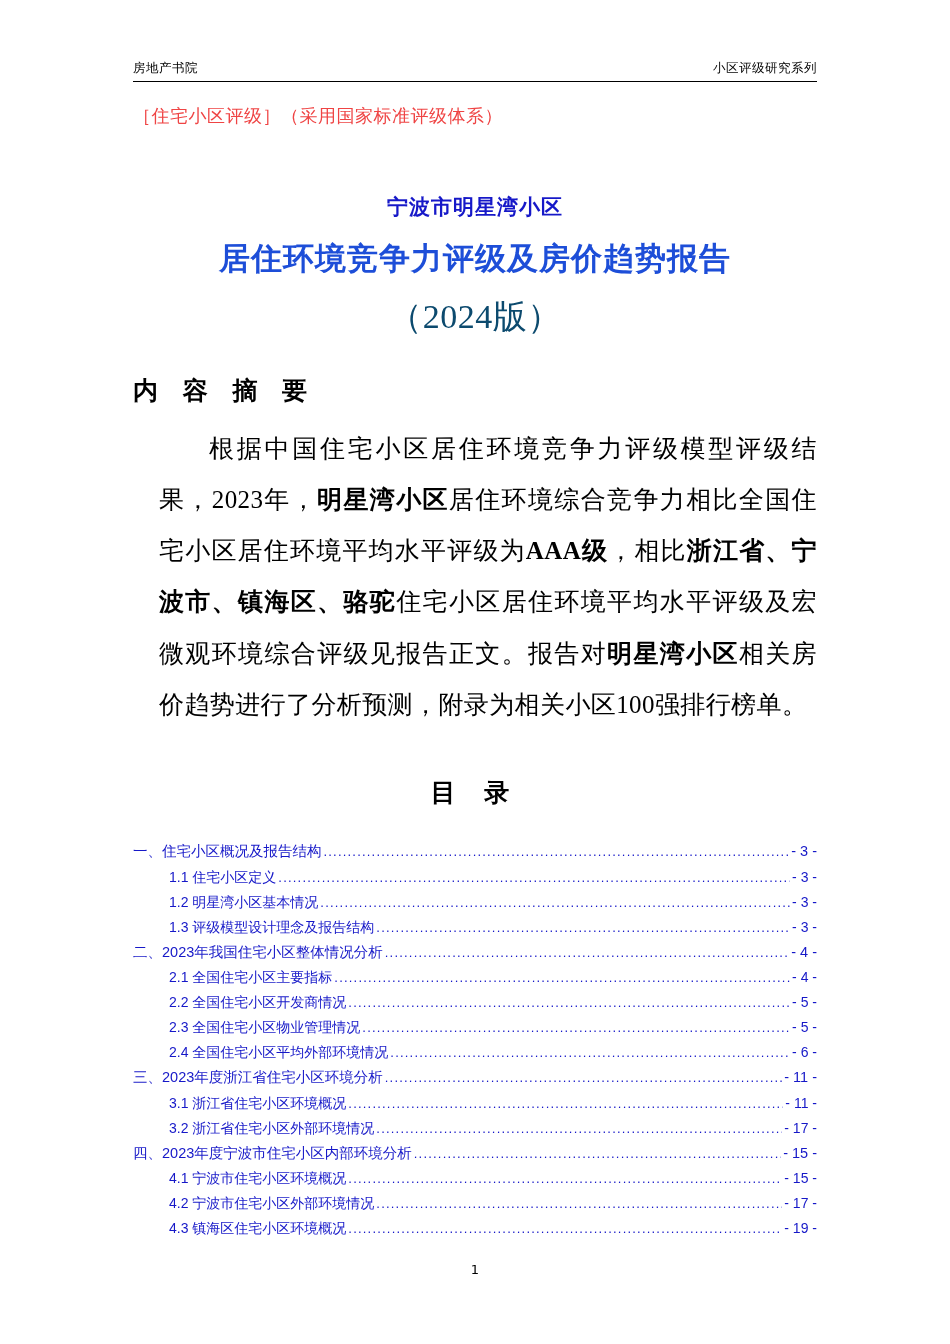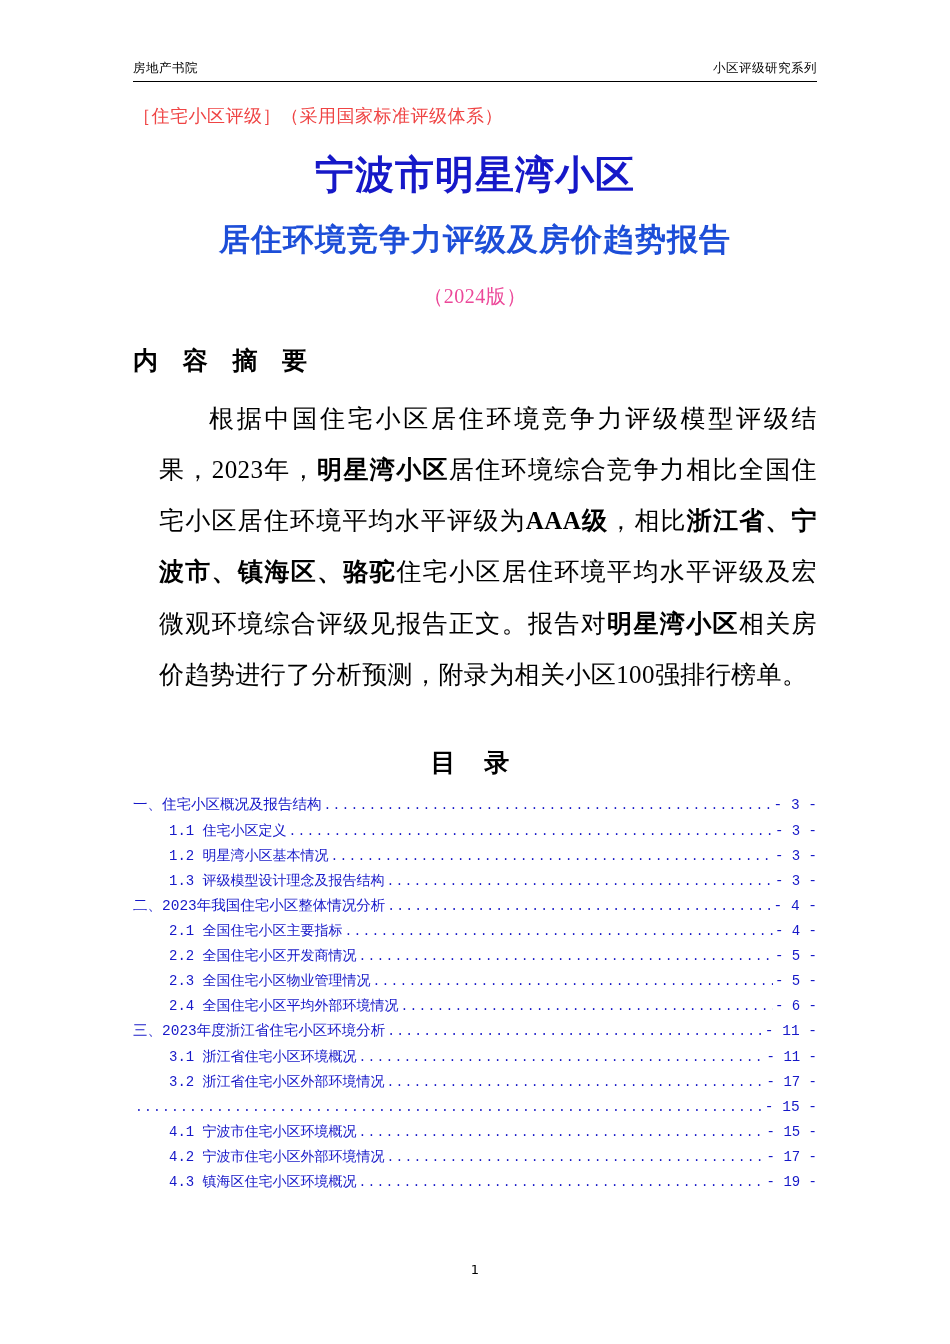--- a/index.html
+++ b/index.html
@@ -46,41 +46,41 @@
   .doc-kind {
     margin-top: 22px;
     font-size: 18px;
     font-family: "Liberation Serif", serif;
     color: #ef4444;
     letter-spacing: 0.5px;
   }
 
   
   .title-main {
-    margin-top: 18px;
+    margin-top: 64px;
     text-align: center;
     color: #1618c8;
     font-weight: bold;
-    font-size: 39px;
+    font-size: 21px;
     letter-spacing: 1px;
     line-height: 1.5;
   }
   .title-sub {
     margin-top: 14px;
     text-align: center;
     color: #1d4ed8;
     font-weight: bold;
     font-size: 31px;
     letter-spacing: 1px;
   }
   .title-version {
-    margin-top: 22px;
-    text-align: center;
-    color: #ec4899;
-    font-size: 20px;
+    margin-top: 14px;
+    text-align: center;
+    color: #0c4a6e;
+    font-size: 34px;
     letter-spacing: 0.5px;
   }
 
   
   .abstract-head {
     margin-top: 34px;
     text-align: left;
     font-size: 25px;
     font-weight: bold;
     letter-spacing: 8px;
@@ -101,22 +101,22 @@
   
   .toc-head {
     margin-top: 46px;
     text-align: center;
     font-size: 25px;
     font-weight: bold;
     letter-spacing: 10px;
     font-family: "DejaVu Sans", sans-serif;
   }
   .toc {
-    margin-top: 14px;
-    font-family: Liberation Mono, monospace;
+    margin-top: 30px;
+    font-family: Liberation Sans, sans-serif;
     color: #1618c8;
   }
   .toc-item {
     display: flex;
     align-items: baseline;
     font-size: 14.5px;
     line-height: 1.78;
     white-space: nowrap;
   }
   .toc-item.lvl2 {
@@ -223,20 +223,21 @@
           <span class="label">3.1 浙江省住宅小区环境概况</span>
           <span class="dots">........................................................................................................................................................................................................</span>
           <span class="pg">- 11 -</span>
         </div>
         <div class="toc-item lvl2">
           <span class="label">3.2 浙江省住宅小区外部环境情况</span>
           <span class="dots">........................................................................................................................................................................................................</span>
           <span class="pg">- 17 -</span>
         </div>
         <div class="toc-item">
+          <span class="label">四、2023年度宁波市住宅小区内部环境分析</span>
           <span class="dots">........................................................................................................................................................................................................</span>
           <span class="pg">- 15 -</span>
         </div>
         <div class="toc-item lvl2">
           <span class="label">4.1 宁波市住宅小区环境概况</span>
           <span class="dots">........................................................................................................................................................................................................</span>
           <span class="pg">- 15 -</span>
         </div>
         <div class="toc-item lvl2">
           <span class="label">4.2 宁波市住宅小区外部环境情况</span>

